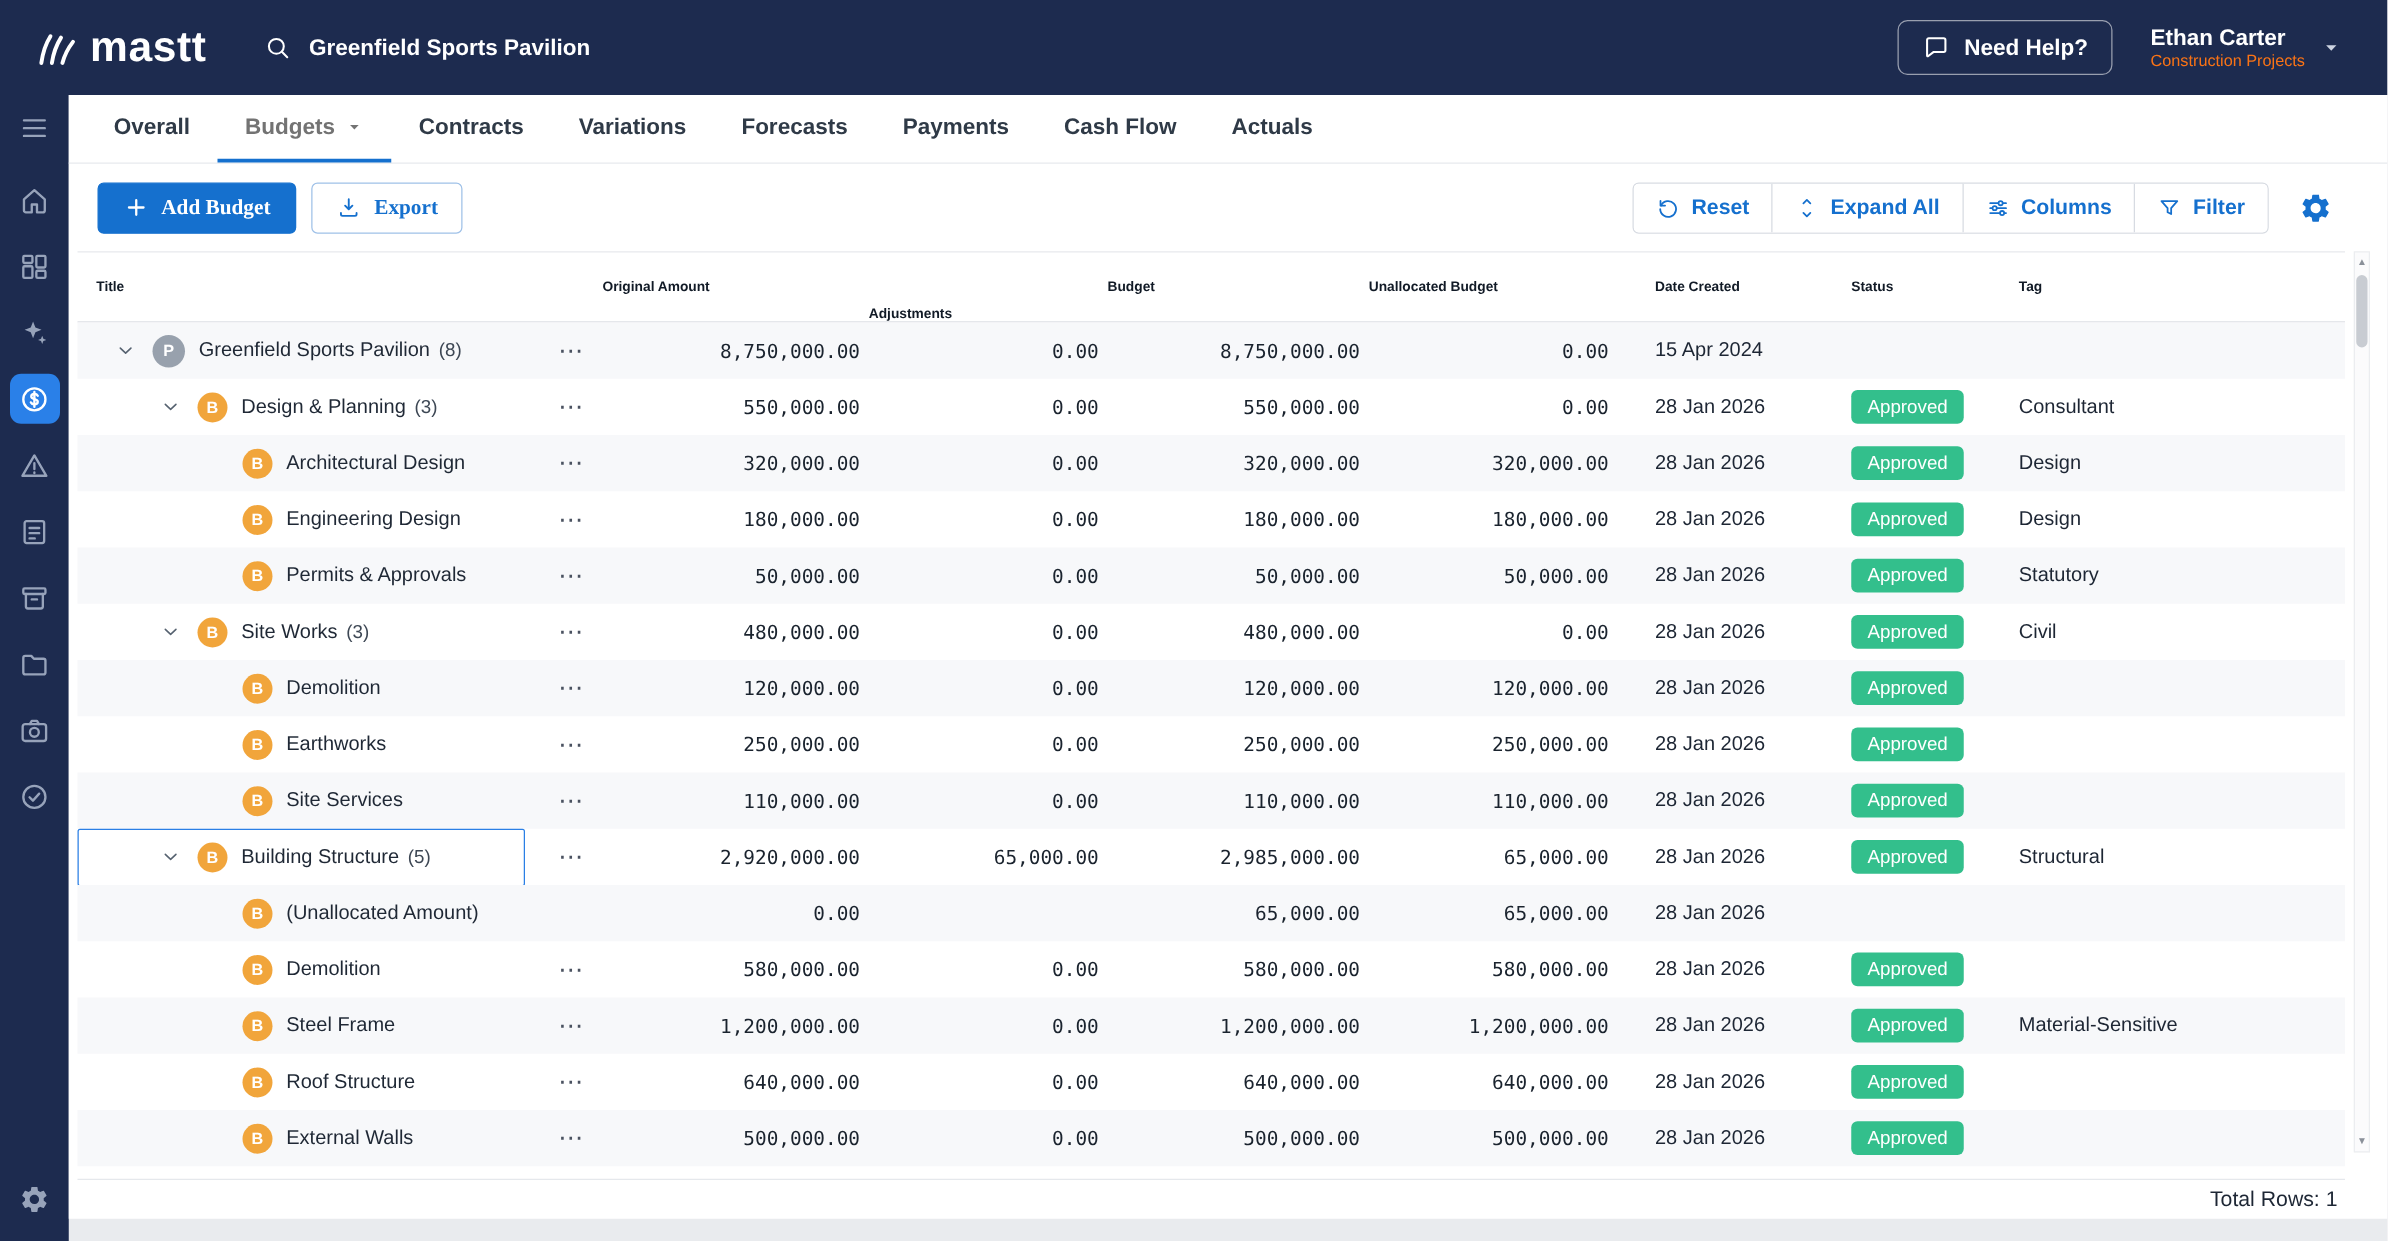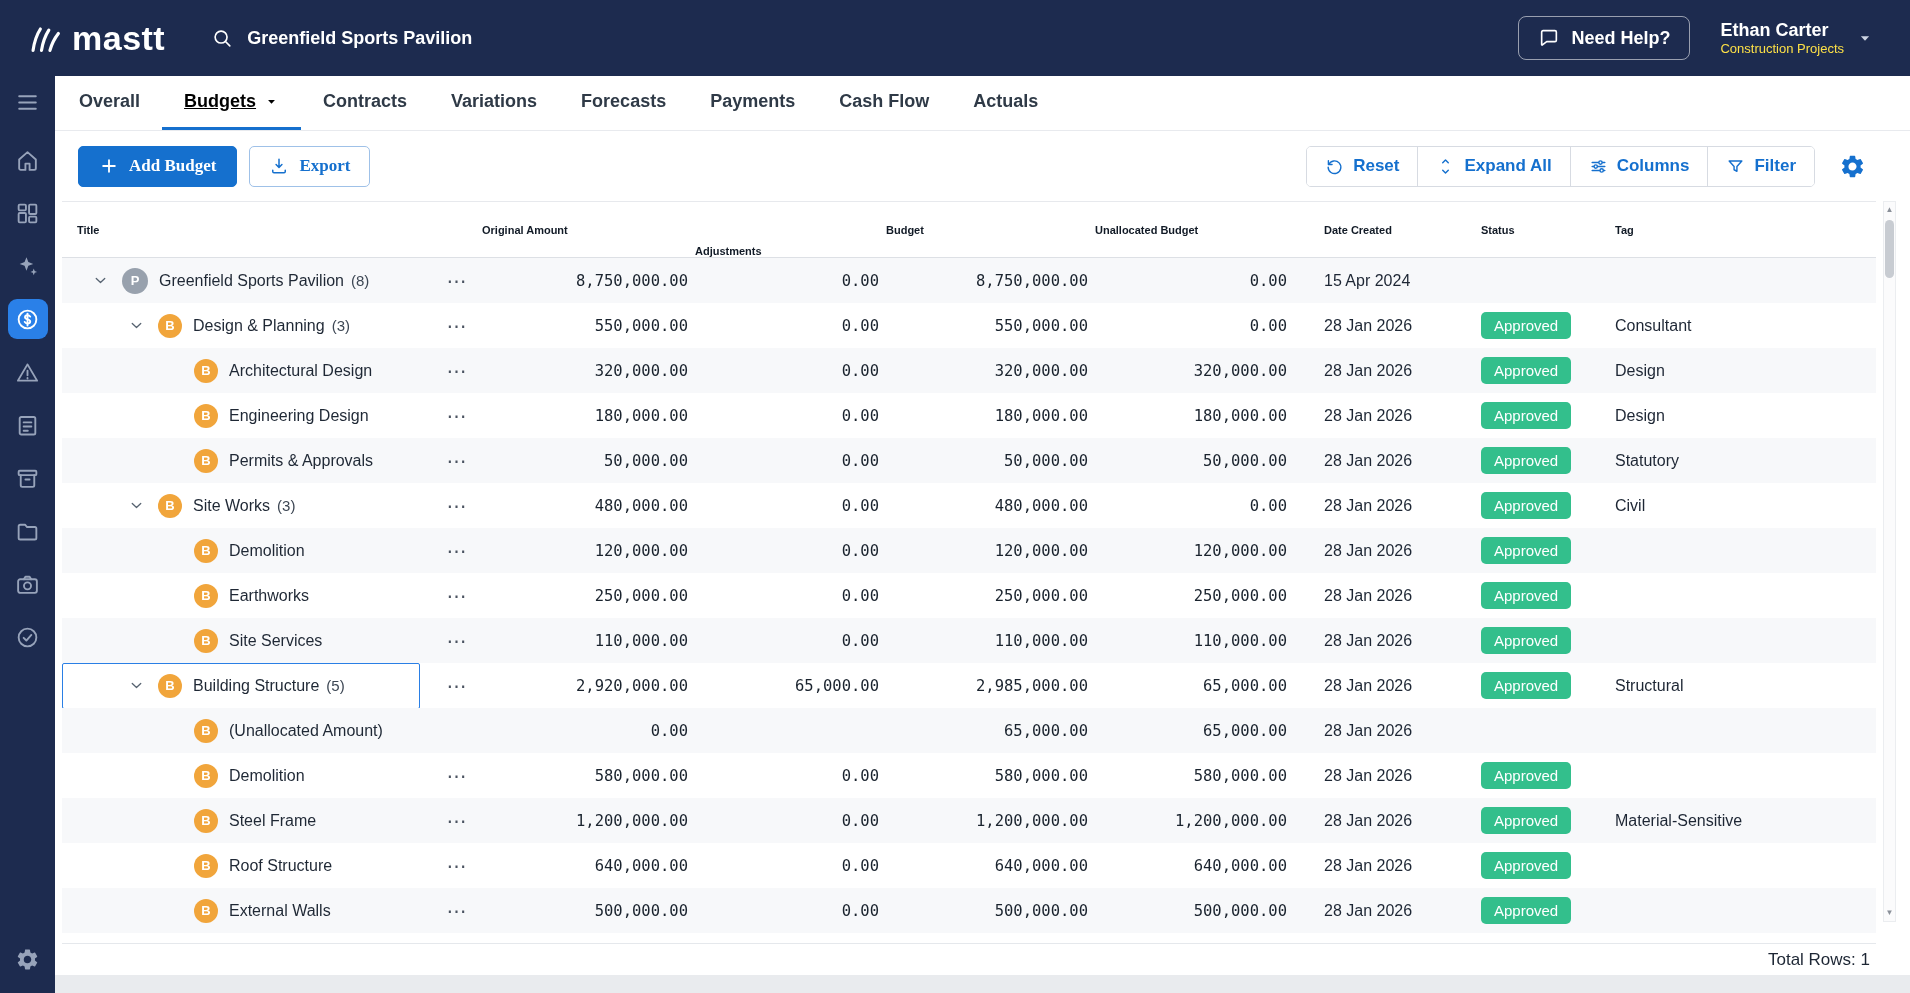--- a/index.html
+++ b/index.html
@@ -15,40 +15,40 @@
   .search { display:flex; align-items:center; gap:14px; margin-left:46px; cursor:pointer; }
   .search .i svg { width:22px; height:22px; display:block; }
   .search { color:#fff; }
   .search-text { font-size:18px; font-weight:700; }
   .help-btn { margin-left:auto; display:flex; align-items:center; gap:11px; background:transparent;
     border:1px solid rgba(255,255,255,.55); border-radius:8px; padding:10px 19px; color:#fff;
     font-size:18px; font-weight:700; font-family:inherit; cursor:pointer; }
   .help-btn .i svg { width:22px; height:22px; display:block; }
   .user { display:flex; align-items:center; gap:12px; margin-left:30px; cursor:pointer; }
   .user-name { color:#fff; font-size:18px; font-weight:700; line-height:1.15; }
-  .user-subtitle { color:#fde047; font-size:13px; }
+  .user-subtitle { color:#f97316; font-size:13px; }
   .user-caret svg { width:18px; height:18px; display:block; color:#cdd4e2; }
 
   
   .body { flex:1; display:flex; background:#e9ebee; }
   .sidebar { flex:0 0 55px; background:#1d2b4f; display:flex; flex-direction:column; align-items:center; padding:6px 0 14px; }
   .side-icon { width:40px; height:40px; border-radius:9px; display:flex; align-items:center; justify-content:center;
     color:#97a3ba; margin-bottom:13px; cursor:pointer; }
   .side-icon svg { width:25px; height:25px; display:block; }
   .side-icon.menu { margin-bottom:18px; }
   .side-icon.active { background:#2a80e8; color:#ffffff; }
   .side-gear { margin-top:auto; margin-bottom:0; }
 
   .content { flex:1; min-width:0; height:899px; background:#fff; display:flex; flex-direction:column; }
 
   
-  .tabbar { flex:0 0 55px; display:flex; align-items:stretch; padding-left:2px; border-bottom:1px solid #e8eaee; }
+  .tabbar { flex:0 0 55px; display:flex; align-items:stretch; padding-left:14px; border-bottom:1px solid #e8eaee; }
   .tab { display:flex; align-items:center; gap:8px; padding:0 22px; font-size:18px; font-weight:600;
     color:#2f3a47; cursor:pointer; border-bottom:3px solid transparent; }
-  .tab.active { color:#000000; font-weight:700; border-bottom-color:#1570ce;text-decoration:underline; }
+  .tab.active { color:#737373; font-weight:700; border-bottom-color:#1570ce; }
   .tab .caret svg { width:15px; height:15px; display:block; }
 
   
   .toolbar { flex:0 0 70px; display:flex; align-items:center; padding:0 44px 0 23px; }
   .btn { display:flex; align-items:center; gap:10px; height:41px; border-radius:5px; font-size:17px;
     font-family:Liberation Serif, serif; cursor:pointer; }
   .btn .i svg { width:20px; height:20px; display:block; }
   .btn-primary { background:#1570ce; color:#fff; border:1px solid #1570ce; padding:0 20px; font-weight:600; }
   .btn-outline { background:#fff; color:#1570ce; border:1px solid #9fc1e8; padding:0 19px; font-weight:600; margin-left:12px; }
   .btn-group { margin-left:auto; display:flex; border:1px solid #d7dbe2; border-radius:5px; overflow:hidden; background:#fff;align-items:flex-end; }

